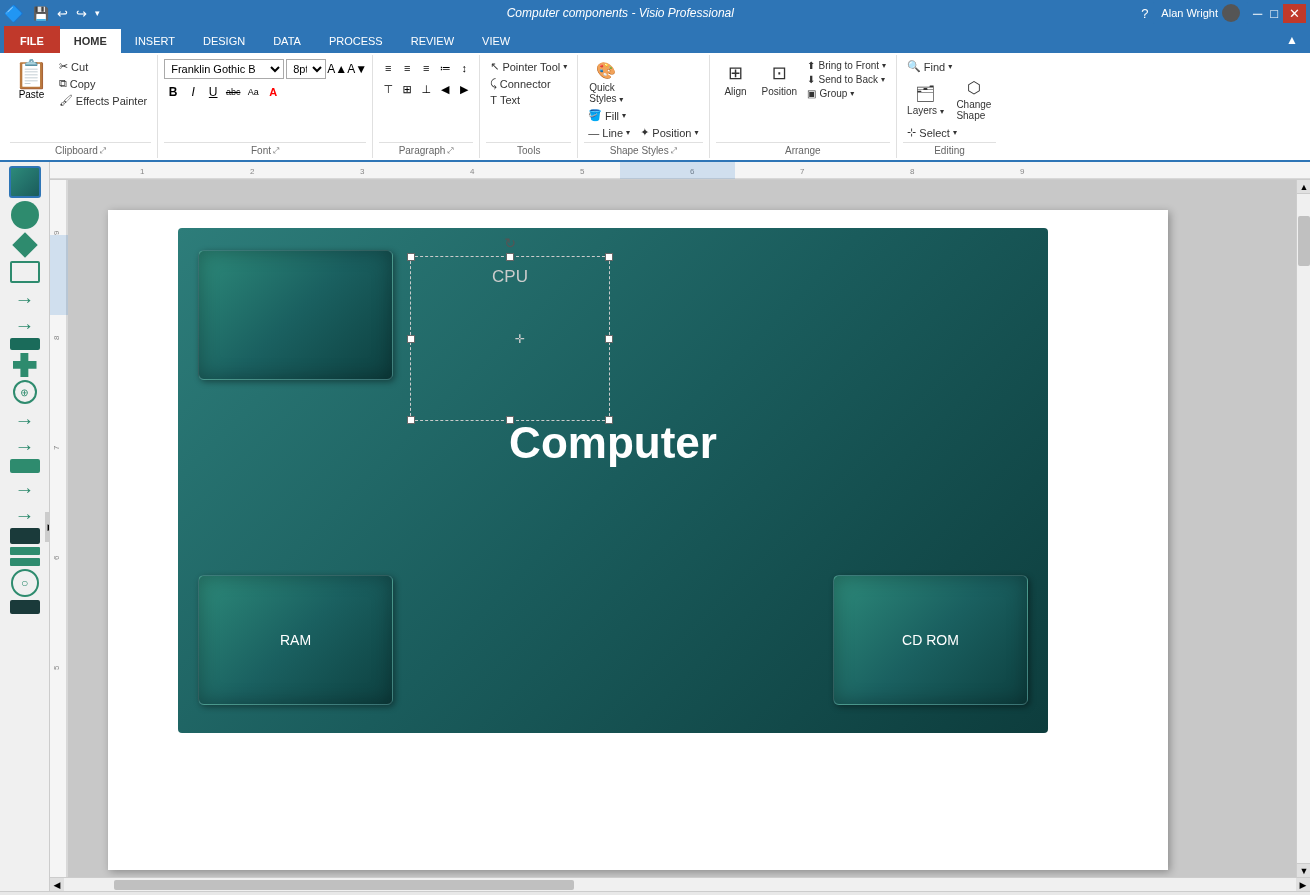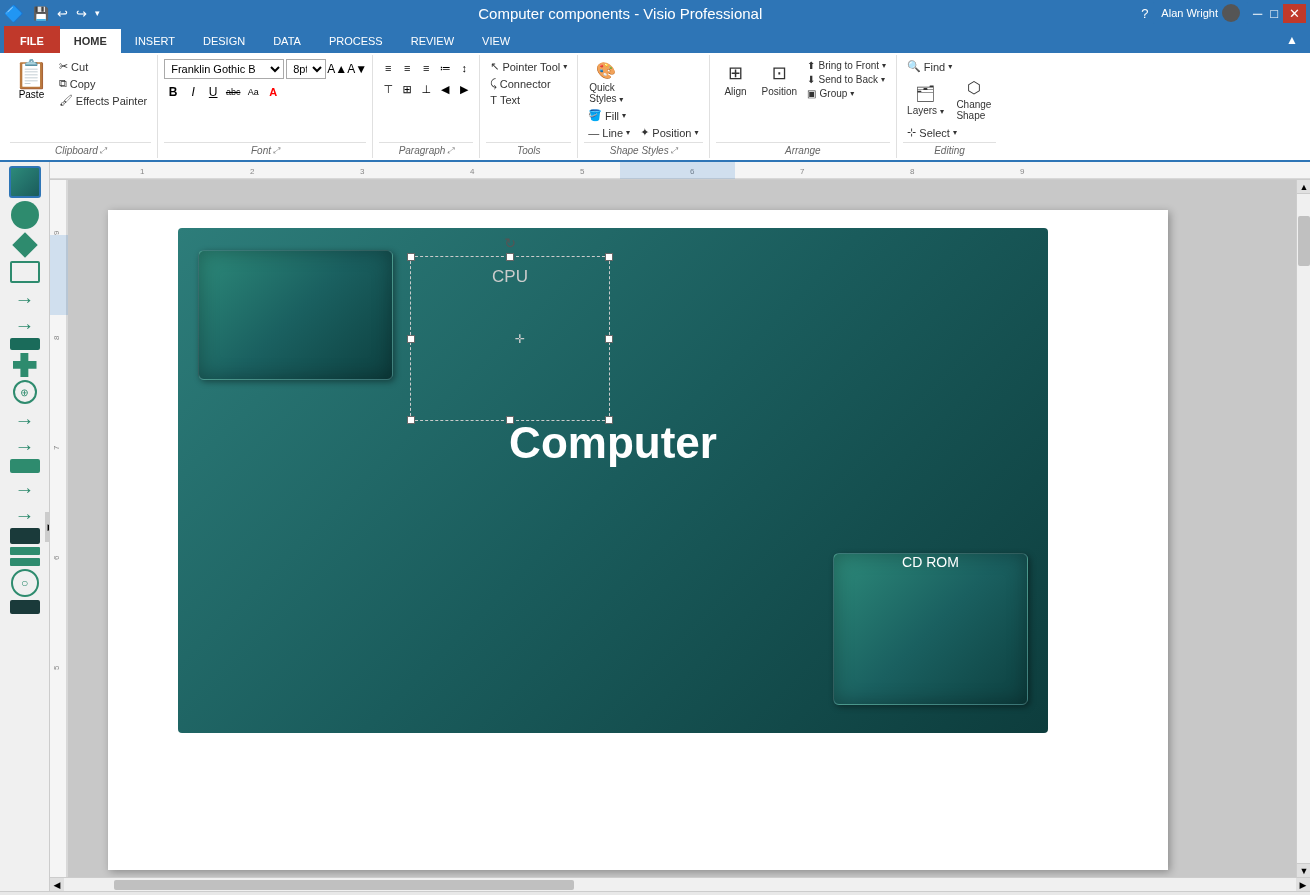--- a/index.html
+++ b/index.html
@@ -68,21 +68,20 @@
       color: #666;
       margin-top: auto;
       padding-top: 2px;
       text-align: center;
       border-top: 1px solid #e0e0e0;
       width: 100%;
       display: flex;
       align-items: center;
       justify-content: center;
       gap: 2px;
-      font-style: italic;
     }
     .ribbon-group-content {
       display: flex;
       align-items: flex-start;
       gap: 2px;
       flex: 1;
       padding: 2px 0;
     }
 
     .rb-btn {
@@ -230,21 +229,21 @@
   </style>
 </head>
 <body>
 
 <div class="qat-row">
   <span style="color:white;font-size:16px;margin-right:4px;">🔷</span>
   <span class="qat-icon">💾</span>
   <span class="qat-icon">↩</span>
   <span class="qat-icon">↪</span>
   <span class="qat-icon" style="font-size:9px;">▾</span>
-  <span class="qat-title" style="font-size:15px;">Computer components - Visio Professional</span>
+  <span class="qat-title" style="font-size:12px;font-style:italic;">Computer components - Visio Professional</span>
   <span class="qat-icon">?</span>
   <span style="background:#2e75b6;color:white;padding:2px 8px;border-radius:2px;font-size:11px;display:flex;align-items:center;gap:4px;">
     <span>Alan Wright</span>
     <span style="width:18px;height:18px;border-radius:50%;background:#555;display:inline-block;"></span>
   </span>
   <span class="qat-icon">─</span>
   <span class="qat-icon">□</span>
   <span class="qat-icon" style="background:#c0392b;padding:2px 6px;">✕</span>
 </div>
 
@@ -549,23 +548,26 @@
 
               <span style="position:absolute;top:10px;left:50%;transform:translateX(-50%);color:#ccc;font-size:17px;white-space:nowrap;">CPU</span>
             </div>
 
 
             <div style="position:absolute;top:22px;left:20px;width:195px;height:130px;background:linear-gradient(135deg,#2d8a7a,#1a6060,#0d4040);border-radius:6px;border:1px solid rgba(255,255,255,0.15);box-shadow:inset 0 0 20px rgba(0,0,0,0.3),2px 2px 6px rgba(0,0,0,0.4);">
             </div>
 
             <div style="position:absolute;top:190px;left:0;width:100%;text-align:center;color:white;font-size:44px;font-weight:bold;font-family:'Segoe UI',Arial,sans-serif;pointer-events:none;">Computer</div>
 
-
-
-            <div style="position:absolute;bottom:28px;right:20px;width:195px;height:152px;background:linear-gradient(135deg,#2d8a7a,#1a6060,#0d4040);border-radius:6px;border:1px solid rgba(255,255,255,0.15);box-shadow:inset 0 0 20px rgba(0,0,0,0.3),2px 2px 6px rgba(0,0,0,0.4);display:flex;justify-content:center;">
+            <div style="position:absolute;bottom:28px;left:20px;width:195px;height:130px;background:linear-gradient(135deg,#2d8a7a,#1a6060,#0d4040);border-radius:6px;border:1px solid rgba(255,255,255,0.15);box-shadow:inset 0 0 20px rgba(0,0,0,0.3),2px 2px 6px rgba(0,0,0,0.4);display:flex;align-items:center;justify-content:center;">
+              <span style="color:white;font-size:14px;">RAM</span>
+            </div>
+
+
+            <div style="position:absolute;bottom:28px;right:20px;width:195px;height:130px;background:linear-gradient(135deg,#2d8a7a,#1a6060,#0d4040);border-radius:6px;border:1px solid rgba(255,255,255,0.15);box-shadow:inset 0 0 20px rgba(0,0,0,0.3),2px 2px 6px rgba(0,0,0,0.4);display:flex;align-items:center;justify-content:center;">
               <span style="color:white;font-size:14px;">CD ROM</span>
             </div>
 
           </div>
         </div>
 
       </div>
 
       <div style="width:14px;background:#f0f0f0;border-left:1px solid #ccc;display:flex;flex-direction:column;">
         <div style="width:14px;height:14px;background:#e0e0e0;display:flex;align-items:center;justify-content:center;font-size:9px;cursor:pointer;border-bottom:1px solid #ccc;">▲</div>

